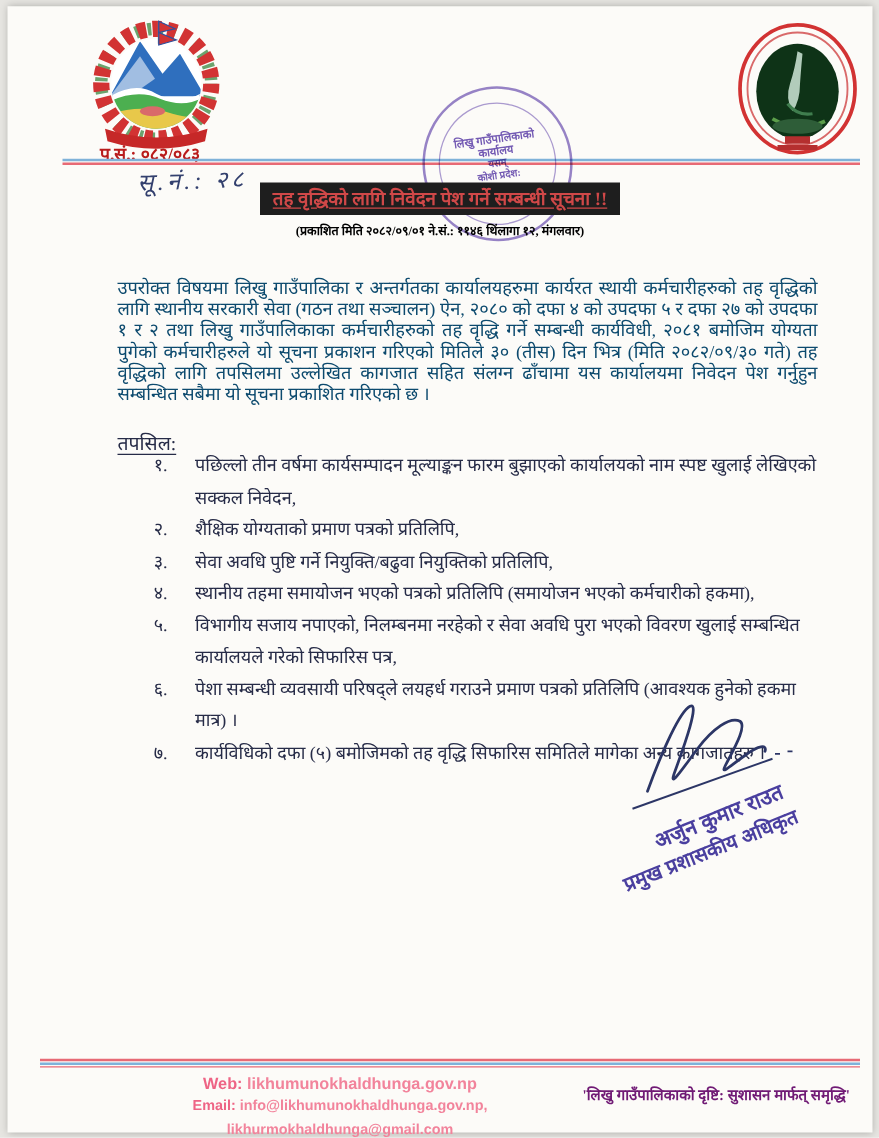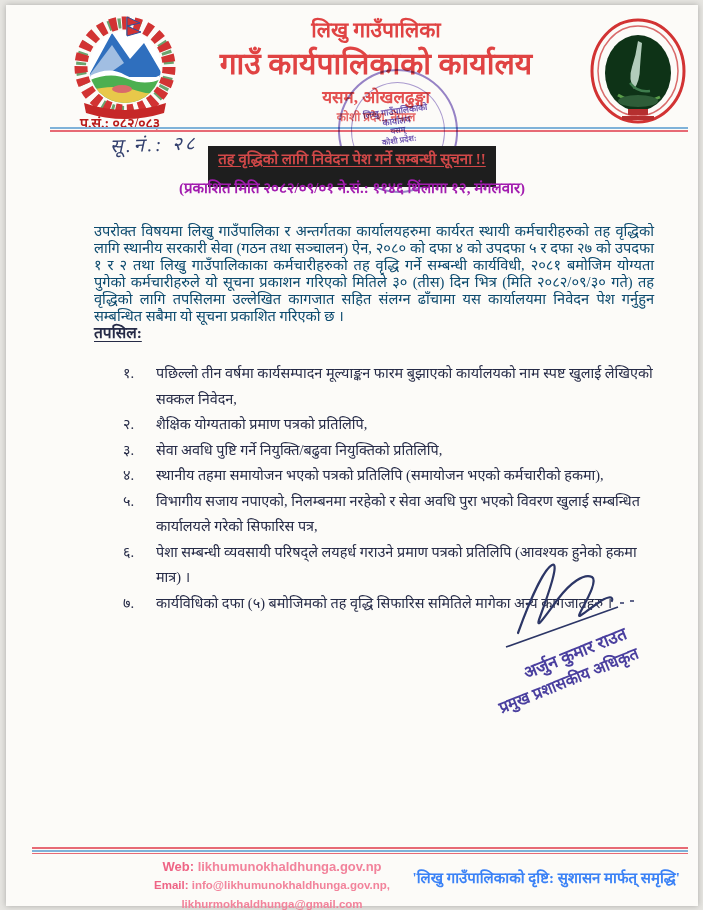--- a/index.html
+++ b/index.html
@@ -48,35 +48,35 @@
     display:flex;flex-direction:column;align-items:center;justify-content:center;
     text-align:center;color:#5c3eac;font-weight:bold;
   }
   .stamp-inner span{display:block;font-size:8px;line-height:10px;white-space:nowrap;}
   .stamp-inner .big{font-size:9px;}
 
   
   .title-wrap{position:absolute;left:0;top:141px;width:100%;text-align:center;}
   .title-bar{
     display:inline-block;background:#1e1e1e;color:#d04848;
-    font-size:15px;font-weight:bold;padding:2px 10px 19px;
+    font-size:15px;font-weight:bold;padding:2px 10px 3px;
     text-decoration:underline;text-underline-offset:2px;
   }
   .pubdate{
     position:absolute;left:0;top:172px;width:100%;text-align:center;
-    font-size:15px;font-weight:bold;color:#a21caf;
+    font-size:10px;font-weight:bold;color:#000000;
   }
   .body-par{
     position:absolute;left:88px;top:203px;width:560px;
     font-size:14.6px;line-height:17px;color:#0c4a6e;
     text-align:justify;
   }
   .tp-head{
-    position:absolute;left:88px;top:316px;
-    font-size:15.5px;font-weight:bold;color:#262b47;
+    position:absolute;left:88px;top:338px;
+    font-size:15.5px;font-weight:normal;color:#262b47;
     text-decoration:underline;text-underline-offset:3px;
   }
   .tp-list{position:absolute;left:106px;top:356px;width:548px;color:#262b47;}
   .tp-item{display:flex;font-size:14.4px;line-height:25.5px;}
   .tp-num{flex:none;width:22px;text-align:right;margin-right:9px;}
   .tp-text{flex:1;text-align:left;margin-left:13px;}
 
   
   .sig-block{position:absolute;left:480px;top:550px;width:210px;height:160px;}
   .sig-svg{position:absolute;left:14px;top:0;}
@@ -94,21 +94,21 @@
   .rule-bot .red2{height:1px;background:#e76a75;margin-top:1px;}
   .footer-left{
     position:absolute;left:56px;top:852px;width:420px;
     font-family:"Liberation Sans","DejaVu Sans",sans-serif;
   }
   .f-line{font-size:13px;line-height:19px;color:#f2839b;font-weight:bold;text-align:center;}
   .f-line .lbl{color:#ee6485;}
   .f-line.email{font-size:11.5px;}
   .motto{
     position:absolute;right:18px;top:862px;
-    font-size:15px;font-weight:bold;color:#3b82f6;
+    font-size:12px;font-weight:bold;color:#701a75;
   }
 </style>
 </head>
 <body>
 
 <div class="page">
   <div class="paper">
 
     <div class="emblem-left">
       <svg width="122" height="108" viewBox="0 0 122 108">
@@ -143,26 +143,20 @@
         <ellipse cx="56" cy="56" rx="33" ry="38" fill="#0e3317"></ellipse>
         <path d="M56,24 Q54,38 50,50 Q46,62 52,72 Q58,64 58,50 Q59,36 60,26 Z" fill="#cfe8d8" opacity=".85"></path>
         <path d="M48,66 Q56,76 68,74" stroke="#3f7d4e" stroke-width="2.5" fill="none"></path>
         <path d="M36,78 Q56,90 78,80" stroke="#5b9e4a" stroke-width="3" fill="none"></path>
         <ellipse cx="56" cy="84" rx="20" ry="6" fill="#2e5d38"></ellipse>
         <rect x="46" y="92" width="20" height="6" fill="#b52f2f"></rect>
         <rect x="40" y="99" width="32" height="4" fill="#b52f2f"></rect>
       </svg>
     </div>
 
-    <div class="head-center">
-      <div class="muni-name">लिखु गाउँपालिका</div>
-      <div class="office-name">गाउँ कार्यपालिकाको कार्यालय</div>
-      <div class="addr">यसम, ओखलढुङ्गा</div>
-      <div class="province">कोशी प्रदेश, नेपाल</div>
-    </div>
 
     <div class="refno">प.सं.: ०८२/०८३</div>
 
     <div class="rule-top">
       <div class="blue"></div>
         <div class="red"></div>
     </div>
 
     <div class="handnote">सू.नं.: २८</div>
 

